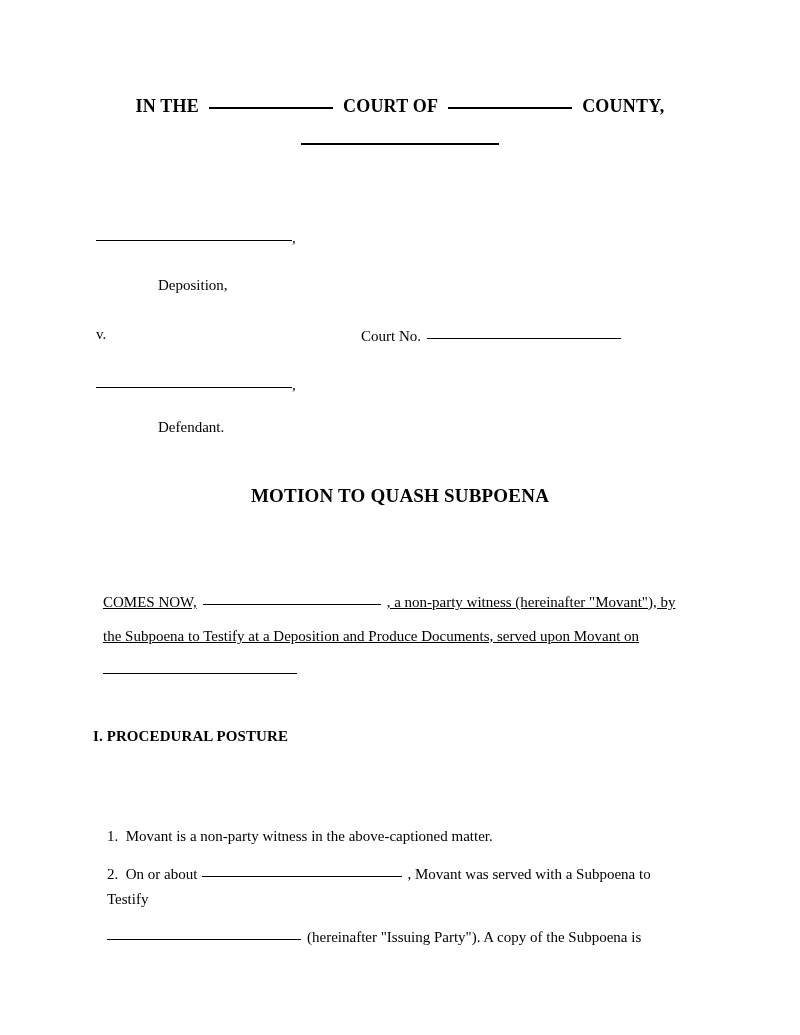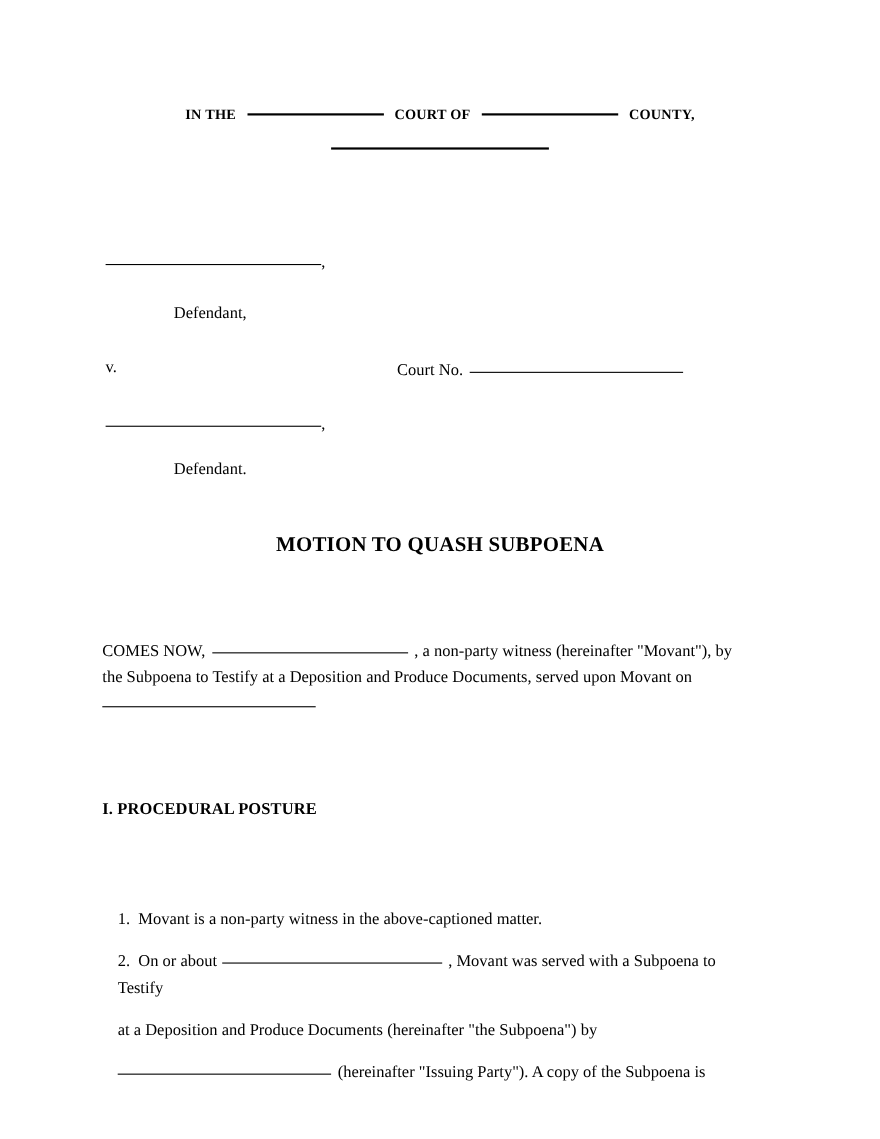--- a/index.html
+++ b/index.html
@@ -32,21 +32,21 @@
   }
 
   
   .court-header {
     position: absolute;
     left: 0;
     top: 93px;
     width: 800px;
     text-align: center;
     font-weight: bold;
-    font-size: 13px;
+    font-size: 18px;
     letter-spacing: 0.2px;
   }
   .court-header .ln1 { white-space: nowrap; }
   .court-header .ln2 {
     margin-top: 11px;
   }
   .court-header .blank { vertical-align: 3px; }
 
   
   .caption {
@@ -103,21 +103,21 @@
 
   
   .body-block {
     position: absolute;
     left: 93px;
     top: 580px;
     width: 615px;
     font-size: 15px;
     line-height: 24.3px;
   }
-  .para { margin: 0; }
+  .para { margin: 10px; text-decoration: underline; }
 
   .section-head {
     position: absolute;
     left: 93px;
     top: 728px;
     font-size: 15px;
     font-weight: bold;
     letter-spacing: 0.1px;
     text-align: center;
   }
@@ -143,21 +143,21 @@
     <div class="ln2"><span class="blank thick" style="width:198px;"></span></div>
   </div>
 
   <div class="caption">
 
     <div class="cap-row" style="height:49px;">
       <span class="cap-party-line"><span class="blank"></span><span>,</span></span>
     </div>
 
     <div class="cap-row" style="height:49px;">
-      <span class="cap-role">Defendant,</span>
+      <span class="cap-role">Deposition,</span>
     </div>
 
     <div class="cap-row" style="height:49px;">
       <span class="cap-v">v.</span>
       <span class="cap-caseno"><span>Court No.</span><span class="blank"></span></span>
     </div>
 
     <div class="cap-row" style="height:44px;">
       <span class="cap-party-line"><span class="blank"></span><span>,</span></span>
     </div>
@@ -174,17 +174,16 @@
     <p class="para"><span>COMES NOW,</span><span class="blank" style="width:178px;margin:0 6px;"></span><span>, a non-party witness (hereinafter "Movant"), by</span></p>
     <p class="para">the Subpoena to Testify at a Deposition and Produce Documents, served upon Movant on</p>
     <p class="para"><span class="blank" style="width:194px;margin-right:4px;"></span></p>
   </div>
 
   <div class="section-head">I. PROCEDURAL POSTURE</div>
 
   <div class="numbered">
     <p class="num-item"><span class="num-lbl">1.</span>&nbsp; <span>Movant is a non-party witness in the above-captioned matter.</span></p>
     <p class="num-item"><span class="num-lbl">2.</span>&nbsp; <span>On or about</span><span class="blank" style="width:200px;margin:0 5px;"></span><span>, Movant was served with a Subpoena to Testify</span></p>
-    <p class="num-item">at a Deposition and Produce Documents (hereinafter "the Subpoena") by</p>
     <p class="num-item"><span class="blank" style="width:194px;margin-right:6px;"></span><span>(hereinafter "Issuing Party"). A copy of the Subpoena is</span></p>
   </div>
 
 </div>
 
 </body></html>

